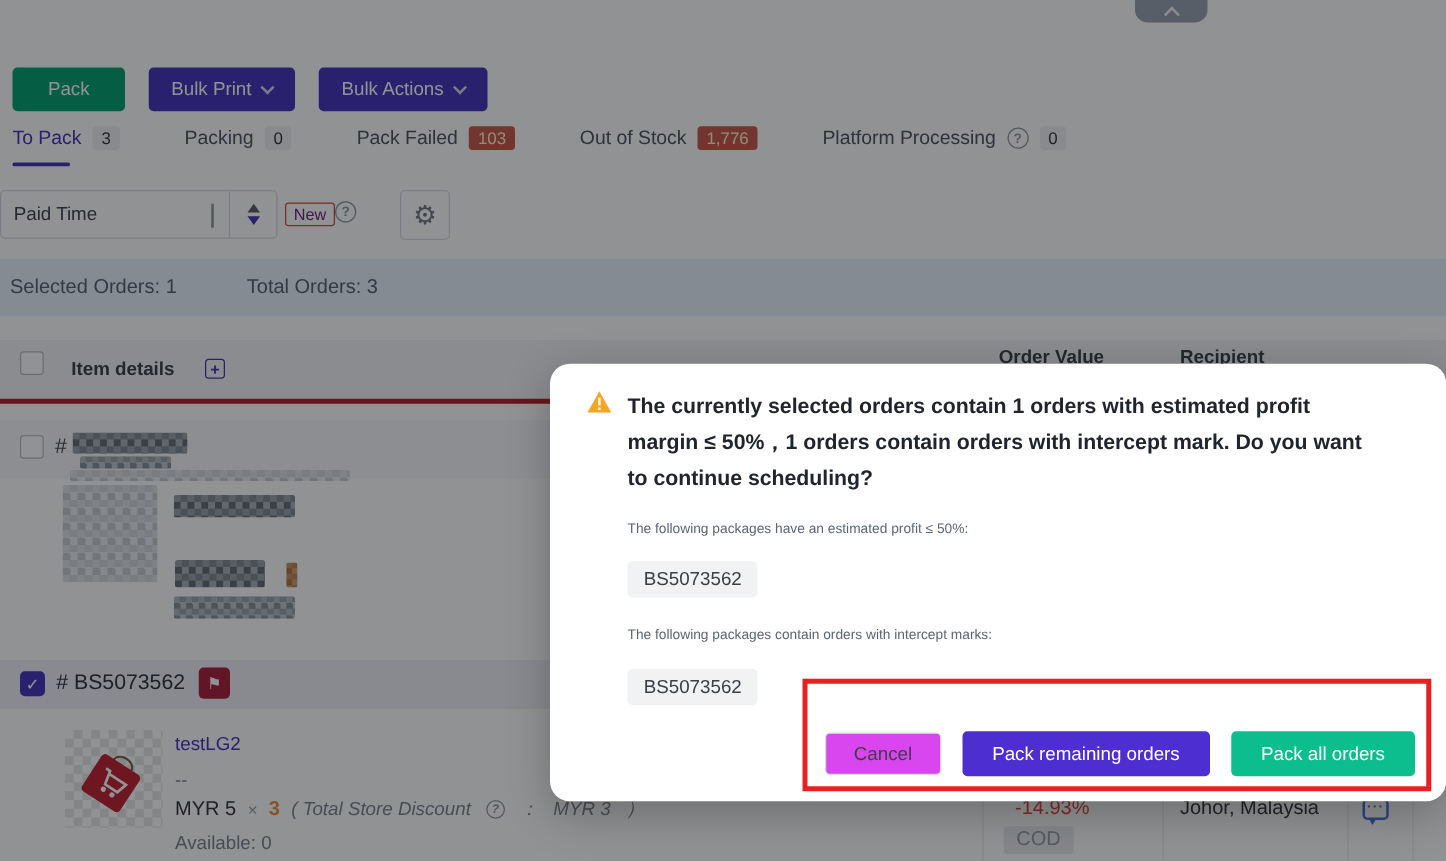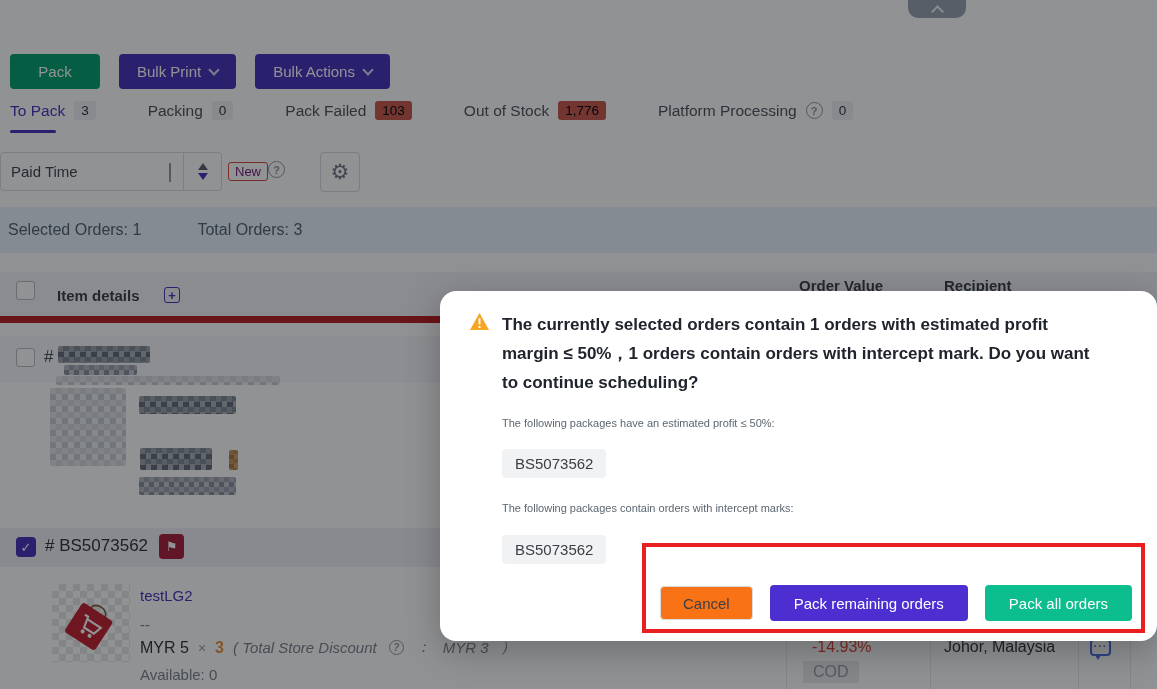--- a/index.html
+++ b/index.html
@@ -21,21 +21,21 @@
     font-family:inherit; display:inline-flex; align-items:center; justify-content:center; gap:9px; }
   .btn-pack { width:90px; background:#00a16d; }
   .btn-purple { background:#4330bb; padding:0 18px; }
   .chev-dn { width:8px; height:8px; border:solid #d9d6f2; border-width:0 2px 2px 0;
     transform:rotate(45deg); margin-top:-4px; }
 
   .tabs { left:10px; top:101px; display:flex; position:absolute; }
   .tab { display:flex; align-items:center; gap:9px; font-size:15.5px; color:#4b505a; margin-right:52px; cursor:pointer; }
   .tab.active .tab-label { color:#4330bb; }
   .badge { font-size:13.5px; padding:2px 7px; border-radius:3px; background:#f0f1f3; color:#303133; }
-  .badge.red { background:#c7574a; color:#000000; }
+  .badge.red { background:#c7574a; color:#fef9c3; }
   .tab-underline { left:10px; top:130px; width:46px; height:3px; background:#4330bb; border-radius:2px; }
   .help-circle { width:17px; height:17px; border:1.5px solid #8f959e; border-radius:50%;
     color:#8f959e; font-size:11px; display:inline-flex; align-items:center; justify-content:center; font-weight:bold; }
 
   .select-group { left:0; top:152px; width:222px; height:39px; border:1px solid #d7dade;
     border-radius:4px; display:flex; align-items:center; position:absolute; background:#fff; }
   .select-label { flex:1; padding-left:10px; font-size:15px; color:#3e434b; }
   .select-chev { margin-right:12px; }
   .select-chev .chev-dn { border-color:#8f959e; }
   .sort-box { width:38px; height:100%; border-left:1px solid #d7dade; display:flex;
@@ -48,21 +48,21 @@
     color:#701a75; font-size:13px; position:absolute; background:#fff; }
   .help-after-new { left:268px; top:161px; }
   .gear-box { left:320px; top:152px; width:40px; height:40px; border:1px solid #d7dade;
     border-radius:4px; display:flex; align-items:center; justify-content:center;
     color:#6f7680; font-size:21px; position:absolute; background:#fff; }
 
   .selection-bar { left:0; top:207px; width:1157px; height:46px; background:#e9f2fd;
     display:flex; align-items:center; gap:56px; padding-left:8px; font-size:16px; color:#51606f; position:absolute; }
 
   .thead { left:0; top:272px; width:1157px; height:51px; background:#f4f5f7;
-    border-bottom:7px solid #b91c1c; position:absolute; }
+    border-bottom:4px solid #b91c1c; position:absolute; }
   .cbx { width:19px; height:19px; border:1px solid #b6bac2; border-radius:3px; background:#fff; }
   .th-text { font-size:15px; font-weight:bold; color:#383d45; }
   .plus-box { width:16px; height:16px; border:1.5px solid #4330bb; border-radius:3px; color:#4330bb;
     font-size:13px; font-weight:bold; display:flex; align-items:center; justify-content:center; line-height:1; }
 
   .col-div { width:1px; background:#e8eaed; top:323px; height:366px; position:absolute; }
 
   .row-band { left:0; width:1157px; position:absolute; }
   .band1 { top:336px; height:47px; background:#f6f7f9; }
   .band2 { top:528px; height:39px; background:#eef0f6; }
@@ -109,21 +109,21 @@
   .modal { left:440px; top:291px; width:717px; height:350px; background:#fff; border-radius:16px;
     box-shadow:0 10px 36px rgba(0,0,0,0.25); z-index:50; position:absolute; }
   .modal-title { left:62px; top:19px; width:600px; font-size:17px; line-height:29px; font-weight:bold;
     color:#20242c; position:absolute; }
   .warn-icon { left:29px; top:21px; position:absolute; }
   .modal-note { left:62px; font-size:11px; color:#5c6670; position:absolute; }
   .pkg-tag { left:62px; padding:6px 13px; background:#f1f2f4; border-radius:4px; font-size:15px;
     color:#3b4046; position:absolute; }
   .modal-footer { position:absolute; right:25px; top:294px; display:flex; align-items:center; gap:17px; }
   .m-btn { height:36px; border-radius:4px; font-size:15px; font-family:inherit; border:none; padding:0 24px; }
-  .m-cancel { height:34px; background:#f97316; border:1px solid #d8dadd; color:#3b4046; padding:0 22px; }
+  .m-cancel { height:34px; background:#d946ef; border:1px solid #d8dadd; color:#3b4046; padding:0 22px; }
   .m-purple { background:#4d2ed0; color:#fff; }
   .m-green { background:#0cbe8d; color:#fff; }
 
   .red-annotation { left:642px; top:543px; width:503px; height:90px; border:4px solid #e9201f;
     z-index:60; position:absolute; }
 </style>
 </head>
 <body>
 
 <div class="page">

